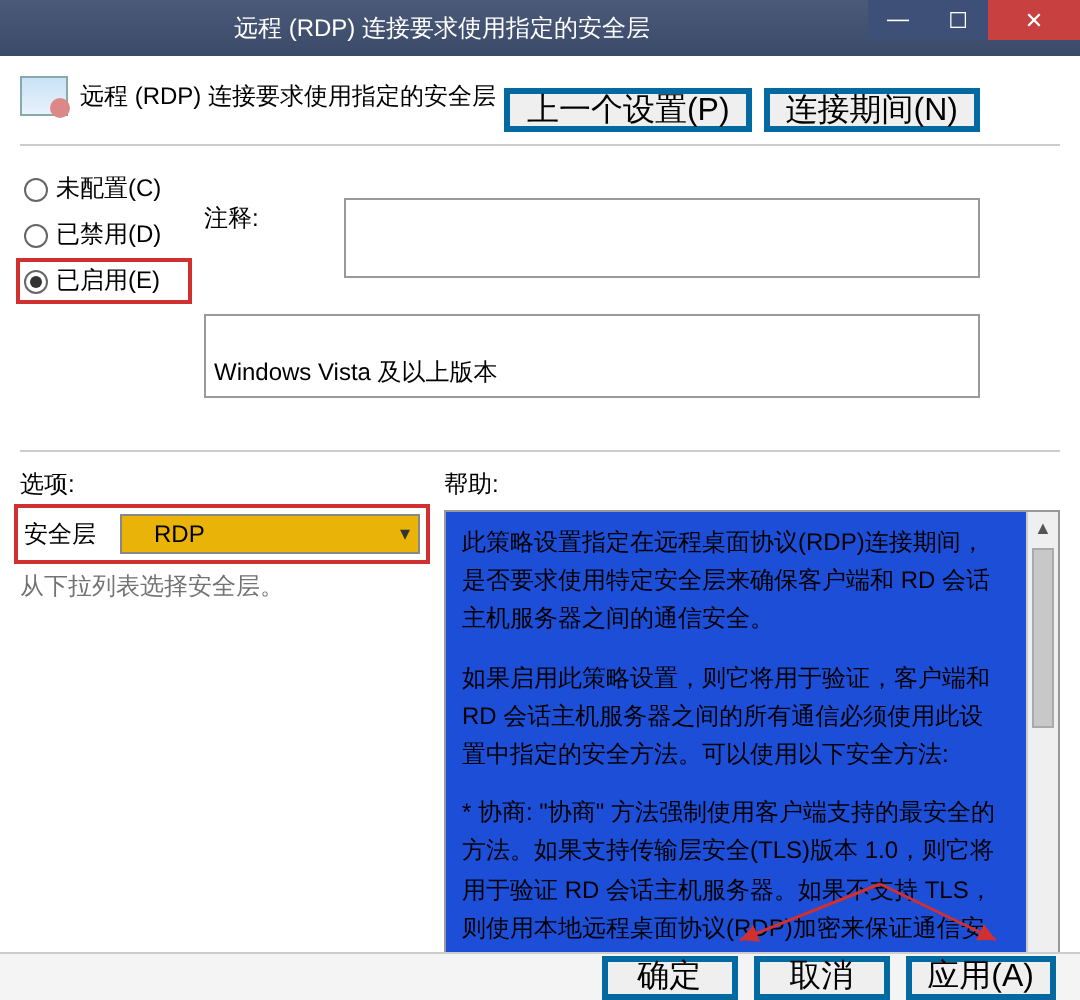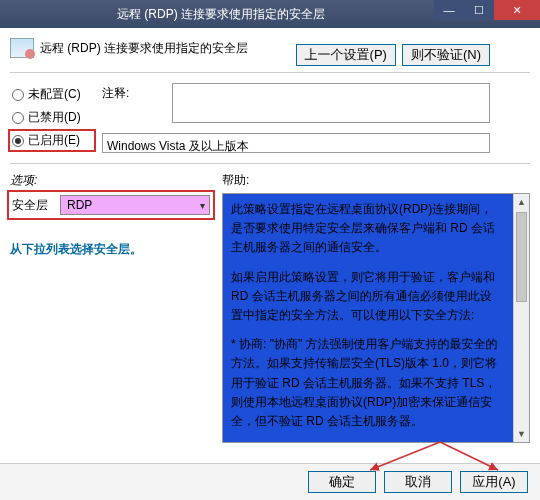--- a/index.html
+++ b/index.html
@@ -50,69 +50,69 @@
     content: ""; position: absolute; right: -2px; bottom: -2px;
     width: 10px; height: 10px; background: #d88; border-radius: 50%;
   }
   .hdr-row2 {
     display: flex; justify-content: flex-end; gap: 6px;
     padding-right: 40px; margin-top: -22px; margin-bottom: 6px;
   }
   .btn {
     min-width: 82px; height: 22px;
     background: #efefef;
-    border: 1px solid #0369a1;
-    font-size: 13px;
+    border: 3px solid #0369a1;
+    font-size: 16px;
     display: inline-flex; align-items: center; justify-content: center;
     padding: 0 8px;
   }
   hr { border: none; border-top: 1px solid #ccc; margin: 4px 0; }
   .config-area {
     display: flex; gap: 8px; padding: 4px 0;
   }
   .radios { width: 84px; }
   .radio-row {
     display: flex; align-items: center; gap: 4px;
     margin: 4px 0;
     padding: 1px 2px;
   }
   .radio-row.hl { outline: 2px solid #d03030; outline-offset: 0; }
   .radio { width: 12px; height: 12px; border: 1px solid #666; border-radius: 50%; display: inline-flex; align-items: center; justify-content: center; }
   .radio.checked::after { content: ""; width: 6px; height: 6px; background: #333; border-radius: 50%; }
   .field-col { flex: 1; }
-  .field-row { display: flex; align-items: flex-start; gap: 6px; margin: 2px 0; }
+  .field-row { display: flex; align-items: flex-start; gap: 6px; margin: 18px 0; }
   .lbl { width: 64px; padding-top: 2px; }
   .textarea {
     flex: 1; height: 40px; border: 1px solid #999; background: #fff;
     margin-right: 40px;
   }
   .textinput {
-    flex: 1; height: 20px; border: 1px solid #999; background: #fff;
-    padding: 4px 4px; margin-right: 40px;
+    flex: 1; height: 36px; border: 1px solid #999; background: #fff;
+    padding: 20px 4px; margin-right: 40px;
     white-space: nowrap; overflow: hidden;
   }
   .section-labels {
     display: flex; gap: 10px; margin-top: 8px;
   }
-  .section-labels .left { width: 202px; font-style: italic; }
+  .section-labels .left { width: 202px; }
   .lower { display: flex; gap: 10px; margin-top: 4px; }
   .lower-left { width: 202px; }
   .combo-row {
     display: flex; align-items: center; gap: 6px;
     outline: 2px solid #d03030; outline-offset: 1px;
     padding: 2px;
   }
   .combo-lbl { width: 42px; }
   .combo {
     flex: 1; height: 20px; border: 1px solid #888;
     display: flex; align-items: center; justify-content: space-between;
-    padding: 0 4px 0 6px; background: #f0abfc;
+    padding: 0 4px 0 16px; background: #eab308;
   }
   .combo .chev { font-size: 10px; color: #333; }
-  .help-instr { margin-top: 24px; font-size: 12px; color: #0369a1; font-weight: bold; }
+  .help-instr { margin-top: 6px; font-size: 12px; color: #737373; }
   .help-box {
     border: 1px solid #999; background: #1d4ed8;
     height: 250px; padding: 6px 8px;
     overflow: hidden; font-size: 12px;
     line-height: 1.6;
     position: relative;
   }
   .help-box .scrollbar {
     position: absolute; right: 0; top: 0; bottom: 0; width: 16px;
     background: #efefef; border-left: 1px solid #ccc;
@@ -125,21 +125,21 @@
     position: absolute; left: 0; right: 0; height: 16px;
     display: flex; align-items: center; justify-content: center;
     font-size: 9px; color: #555;
   }
   .help-box .scrollbar .arr.up { top: 0; }
   .help-box .scrollbar .arr.dn { bottom: 0; }
   .help-content { padding-right: 18px; }
   .help-content p { margin: 0 0 10px 0; }
   .footer {
     position: absolute; left: 0; right: 0; bottom: 0;
-    height: 37px; border-top: 1px solid #ccc;
+    height: 24px; border-top: 1px solid #ccc;
     display: flex; justify-content: flex-end; align-items: center;
     gap: 8px; padding-right: 12px; background: #f4f4f4;
   }
   .footer .btn { min-width: 68px; }
   .arrow {
     position: absolute; pointer-events: none;
   }
   .arrow svg { overflow: visible; }
 </style>
 </head>
@@ -154,21 +154,21 @@
   </div>
 </div>
 
 <div class="dlg">
   <div class="hdr">
     <div class="hdr-icon"></div>
     <span>远程 (RDP) 连接要求使用指定的安全层</span>
   </div>
   <div class="hdr-row2">
     <div class="btn">上一个设置(P)</div>
-    <div class="btn">则不验证(N)</div>
+    <div class="btn">连接期间(N)</div>
   </div>
   <hr>
 
   <div class="config-area">
     <div class="radios">
       <div class="radio-row">
         <span class="radio"></span>
         <span>未配置(C)</span>
       </div>
       <div class="radio-row">

